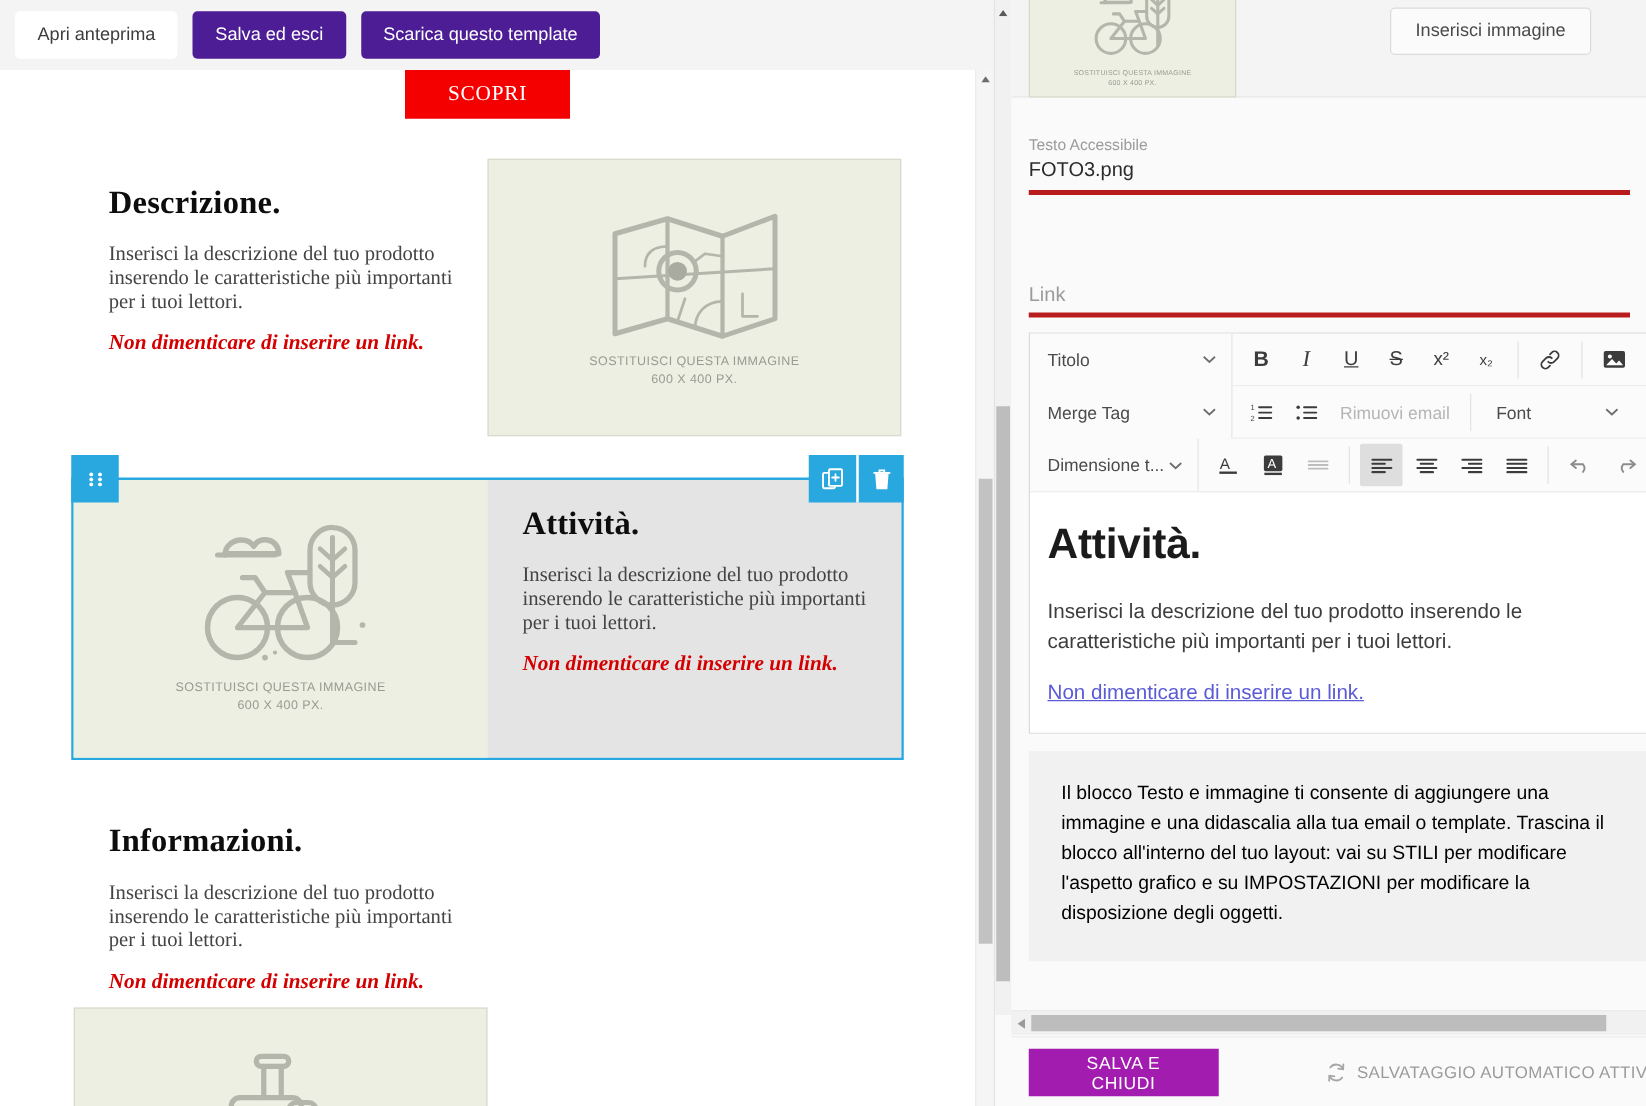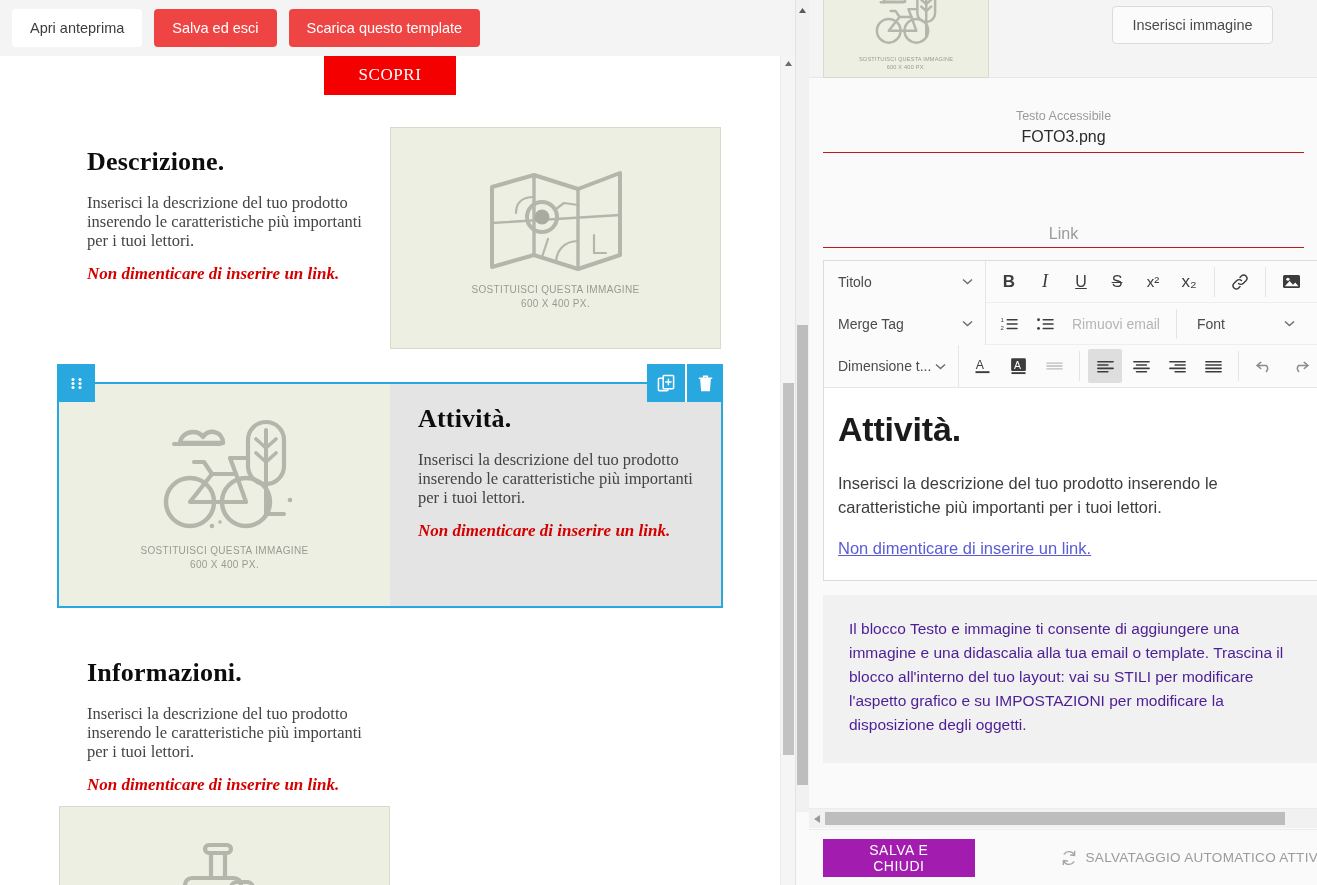--- a/index.html
+++ b/index.html
@@ -34,21 +34,21 @@
     border-radius: 4px;
     display: flex; align-items: center; justify-content: center;
     padding: 0 18px;
     font-size: 14.5px;
     cursor: pointer;
     border: none;
     white-space: nowrap;
     font-family: "Liberation Sans", sans-serif;
   }
   .tb-btn.light { background:#ffffff; color:#3d3d3d; }
-  .tb-btn.teal  { background:#ef4444; color:#ffffff; }
+  .tb-btn.teal  { background:#4c1d95; color:#ffffff; }
 
   .canvas-scroll {
     position: absolute; left: 0; top: 56px;
     width: 795px; height: 829px;
     background: #ffffff;
     overflow: hidden;
   }
   .canvas {
     position: relative;
     width: 780px;
@@ -225,23 +225,22 @@
     background:#fbfbfb;
     border:1px solid #dcdcdc;
     border-radius:4px;
     display:flex;align-items:center;justify-content:center;
     font-size:14.5px; color:#4a4a4a; cursor:pointer;
   }
 
   .field {
     position: relative;
     margin: 0 14px;
-    border-bottom: 1px solid #b91c1c;
+    border-bottom: 4px solid #b91c1c;
     padding-top: 16px;
-    text-align: center;
   }
   .field .f-label {
     font-size: 12.5px; color:#9b9b9b; line-height:16px;
   }
   .field .f-value {
     font-size: 16px; color:#2b2b2b; line-height: 26px;
     padding-bottom: 2px; min-height: 26px;
   }
   .field .f-placeholder {
     font-size: 16px; color:#9b9b9b; line-height: 26px; min-height: 26px;
@@ -294,21 +293,21 @@
     margin-bottom: 22px; letter-spacing:-.2px;
   }
   .rte-p { font-size: 16.5px; line-height: 24px; color:#3d3d3d; margin-bottom: 20px; }
   .rte-a { font-size: 16.5px; color:#5b5bd6; text-decoration: underline; cursor:pointer; }
 
   .help-box {
     margin: 14px 14px 0 14px;
     width: 495px;
     background: #f1f1f1;
     padding: 22px 26px 26px 26px;
-    font-size: 15.5px; line-height: 24px; color:#4c1d95;
+    font-size: 15.5px; line-height: 24px; color:#000000;
   }
 
   .h-scroll {
     position:absolute; left: 13px; top: 808px;
     width: 509px; height: 20px;
     background:#f1f1f1;
     border-top: 1px solid #ececec;
   }
   .h-scroll .thumb {
     position:absolute; top: 3px; left: 16px;
@@ -566,21 +565,21 @@
                     <path d="M1 1.4 L5.5 5.6 L10 1.4"></path>
                   </svg>
               </span>
             </div>
             <div class="rte-tools">
               <div class="tool" style="font-weight:bold;font-size:17px;">B</div>
               <div class="tool" style="font-style:italic;font-family:'Liberation Serif',serif;font-size:18px;">I</div>
               <div class="tool" style="text-decoration:underline;font-size:16px;">U</div>
               <div class="tool" style="text-decoration:line-through;font-size:16px;">S</div>
               <div class="tool" style="font-size:15px;">x²</div>
-              <div class="tool" style="font-size:17px;">x₂</div>
+              <div class="tool" style="font-size:12px;">x₂</div>
               <div class="sep"></div>
               <div class="tool">
                 <svg width="18" height="18" viewBox="0 0 20 20" fill="none" stroke="#3c3c3c" stroke-width="1.6" stroke-linecap="round">
                   <path d="M8.4 11.6 a3.6 3.6 0 0 0 5.1 0 l3.1-3.1 a3.6 3.6 0 0 0 -5.1 -5.1 L10 4.9"></path>
                   <path d="M11.6 8.4 a3.6 3.6 0 0 0 -5.1 0 l-3.1 3.1 a3.6 3.6 0 0 0 5.1 5.1 L10 15.1"></path>
                 </svg>
               </div>
               <div class="sep"></div>
               <div class="tool">
                 <svg width="19" height="17" viewBox="0 0 20 18" fill="#3c3c3c">

